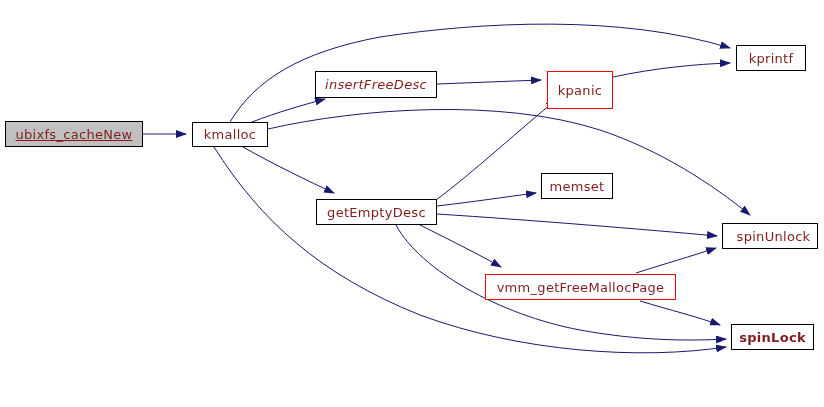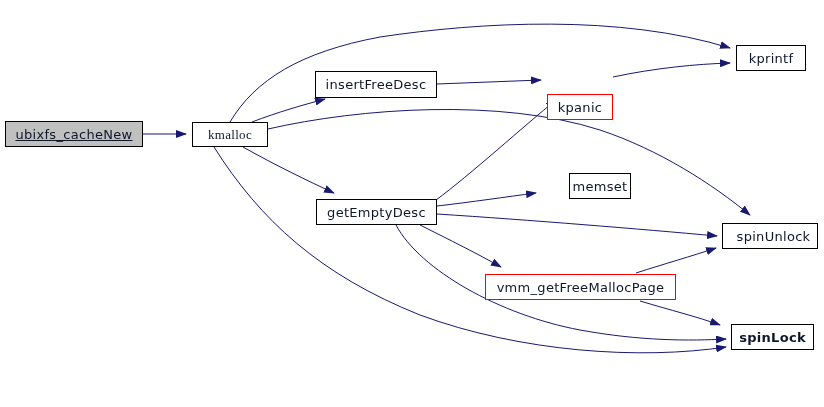--- a/index.html
+++ b/index.html
@@ -24,21 +24,21 @@
   }
   .node {
     position: absolute;
     box-sizing: border-box;
     background: #ffffff;
     border: 1px solid #000000;
     display: flex;
     align-items: center;
     justify-content: center;
     font-size: 13px;
-    color: #0f172a;
+    color: #7f1d1d;
     white-space: nowrap;
     letter-spacing: 0.3px;
   }
   .node.clickable { cursor: pointer; }
   .edge {
     fill: none;
     stroke-width: 1;
   }
 </style>
 </head>
@@ -66,36 +66,36 @@
         <path d="M 420 225 C 450 240, 478 254, 501 267" class="edge" stroke="#191970" marker-end="url(#arrowhead)"></path>
         <path d="M 396 225 C 420 270, 500 315, 580 330 C 640 341, 690 341, 726 339" class="edge" stroke="#191970" marker-end="url(#arrowhead)"></path>
         <path d="M 636 273 C 664 264, 692 256, 716 248" class="edge" stroke="#191970" marker-end="url(#arrowhead)"></path>
         <path d="M 640 301 C 670 310, 698 317, 720 325" class="edge" stroke="#191970" marker-end="url(#arrowhead)"></path>
       </g>
   </svg>
   <div id="nodes-group">
       <div class="node" style="left: 5px; top: 121px; width: 138px; height: 26px; background: rgb(192, 192, 192); border-color: rgb(0, 0, 0); text-decoration: underline;">
         <span>ubixfs_cacheNew</span>
       </div>
-      <div class="node clickable" style="left: 192px; top: 122px; width: 76px; height: 25px; background: rgb(255, 255, 255); border-color: rgb(0, 0, 0); font-family: Liberation Serif, serif;">
+      <div class="node clickable" style="left: 192px; top: 122px; width: 76px; height: 25px; background: rgb(255, 255, 255); border-color: rgb(0, 0, 0);">
         <span>kmalloc</span>
       </div>
-      <div class="node clickable" style="left: 315px; top: 71px; width: 122px; height: 27px; background: rgb(255, 255, 255); border-color: rgb(0, 0, 0);">
+      <div class="node clickable" style="left: 315px; top: 71px; width: 122px; height: 27px; background: rgb(255, 255, 255); border-color: rgb(0, 0, 0); font-style: italic;">
         <span>insertFreeDesc</span>
       </div>
-      <div class="node clickable" style="left: 547px; top: 71px; width: 66px; height: 26px; background: rgb(255, 255, 255); border-color: rgb(255, 0, 0); margin-top: 23px;">
+      <div class="node clickable" style="left: 547px; top: 71px; width: 66px; height: 38px; background: rgb(255, 255, 255); border-color: rgb(255, 0, 0);">
         <span>kpanic</span>
       </div>
       <div class="node clickable" style="left: 736px; top: 45px; width: 70px; height: 26px; background: rgb(255, 255, 255); border-color: rgb(0, 0, 0);">
         <span>kprintf</span>
       </div>
       <div class="node clickable" style="left: 316px; top: 199px; width: 121px; height: 26px; background: rgb(255, 255, 255); border-color: rgb(0, 0, 0); text-align: center;">
         <span>getEmptyDesc</span>
       </div>
-      <div class="node clickable" style="left: 541px; top: 173px; width: 62px; height: 26px; background: rgb(255, 255, 255); border-color: rgb(0, 0, 0); margin-left: 28px;">
+      <div class="node clickable" style="left: 541px; top: 173px; width: 72px; height: 26px; background: rgb(255, 255, 255); border-color: rgb(0, 0, 0);">
         <span>memset</span>
       </div>
       <div class="node clickable" style="left: 722px; top: 223px; width: 96px; height: 26px; background: rgb(255, 255, 255); border-color: rgb(0, 0, 0); padding-left: 7px;">
         <span>spinUnlock</span>
       </div>
       <div class="node clickable" style="left: 485px; top: 274px; width: 191px; height: 26px; background: rgb(255, 255, 255); border-color: rgb(255, 0, 0); text-align: right;">
         <span>vmm_getFreeMallocPage</span>
       </div>
       <div class="node clickable" style="left: 731px; top: 324px; width: 83px; height: 26px; background: rgb(255, 255, 255); border-color: rgb(0, 0, 0); font-weight: bold;">
         <span>spinLock</span>

